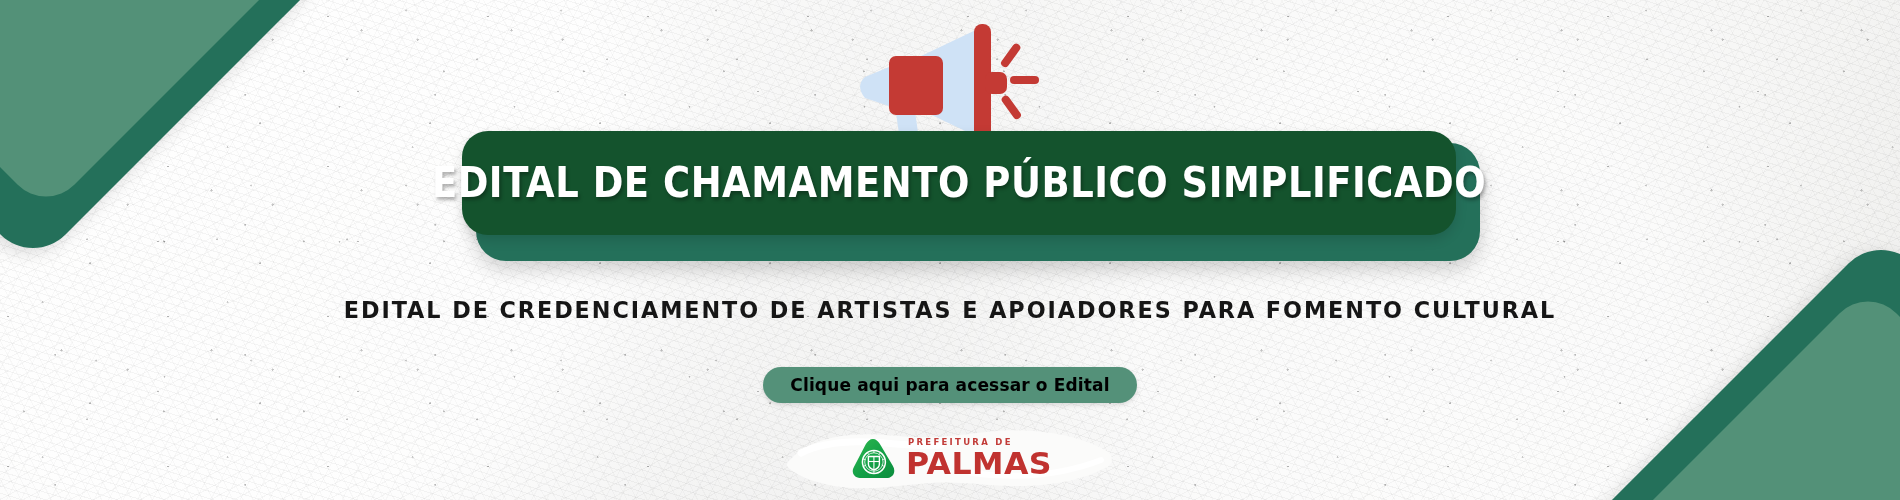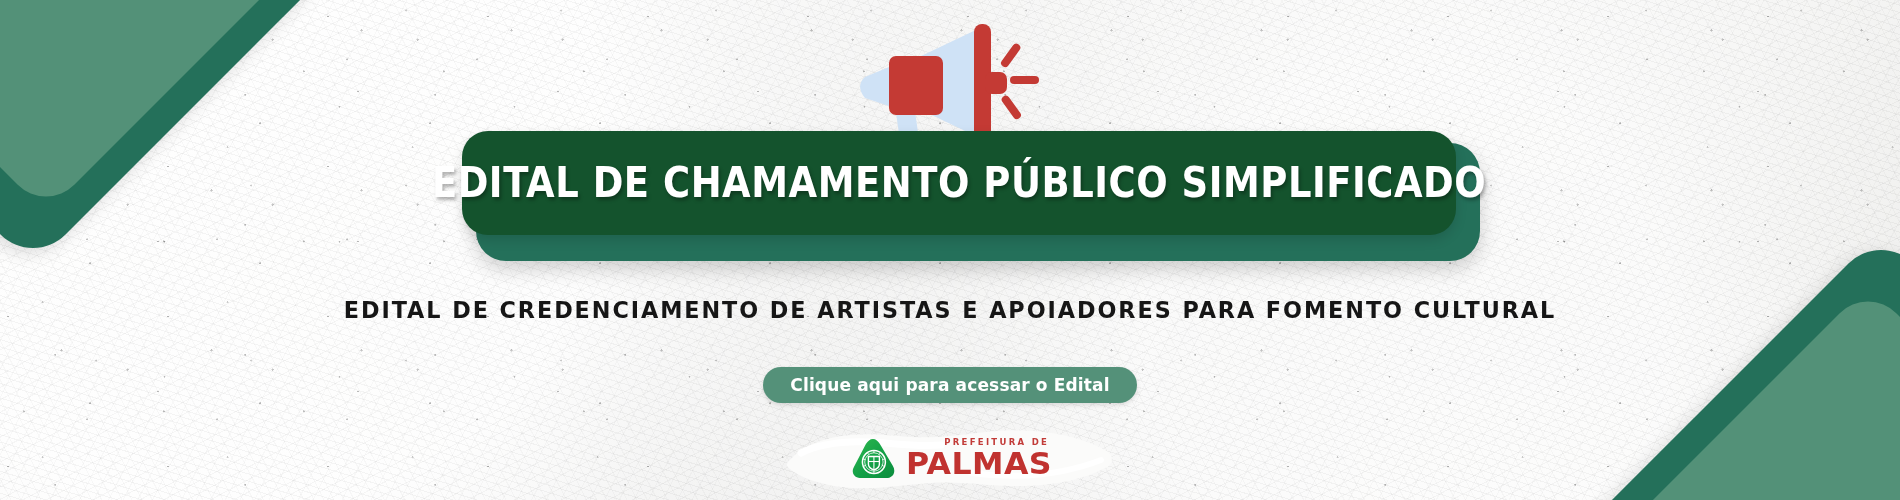--- a/index.html
+++ b/index.html
@@ -169,21 +169,21 @@
   }
   .cta-button {
     display: inline-flex;
     align-items: center;
     justify-content: center;
     height: 36px;
     padding: 0 27px;
     border: none;
     border-radius: 18px;
     background: #549179;
-    color: #ffffff;
+    color: #000000;
     font-family: "DejaVu Sans", "Liberation Sans", sans-serif;
     font-weight: 700;
     font-size: 17px;
     letter-spacing: .15px;
     white-space: nowrap;
     cursor: pointer;
     text-decoration: none;
     box-shadow: 0 2px 5px rgba(0,0,0,.12);
   }
 
@@ -203,21 +203,20 @@
   .paint-stroke svg { display: block; width: 100%; height: 100%; }
 
   .logo-lockup {
     position: absolute;
     left: 50%;
     top: 50%;
     transform: translate(-50%, -50%);
     display: flex;
     align-items: center;
     gap: 9px;
-    text-align: right;
   }
   .logo-emblem { width: 46px; height: 44px; flex: none; }
   .logo-emblem svg { display: block; width: 100%; height: 100%; }
   .logo-words { display: flex; flex-direction: column; line-height: 1; }
   .logo-pref {
     color: #c23b38;
     font-family: "DejaVu Sans", "Liberation Sans", sans-serif;
     font-weight: 700;
     font-size: 8.5px;
     letter-spacing: 2.3px;

